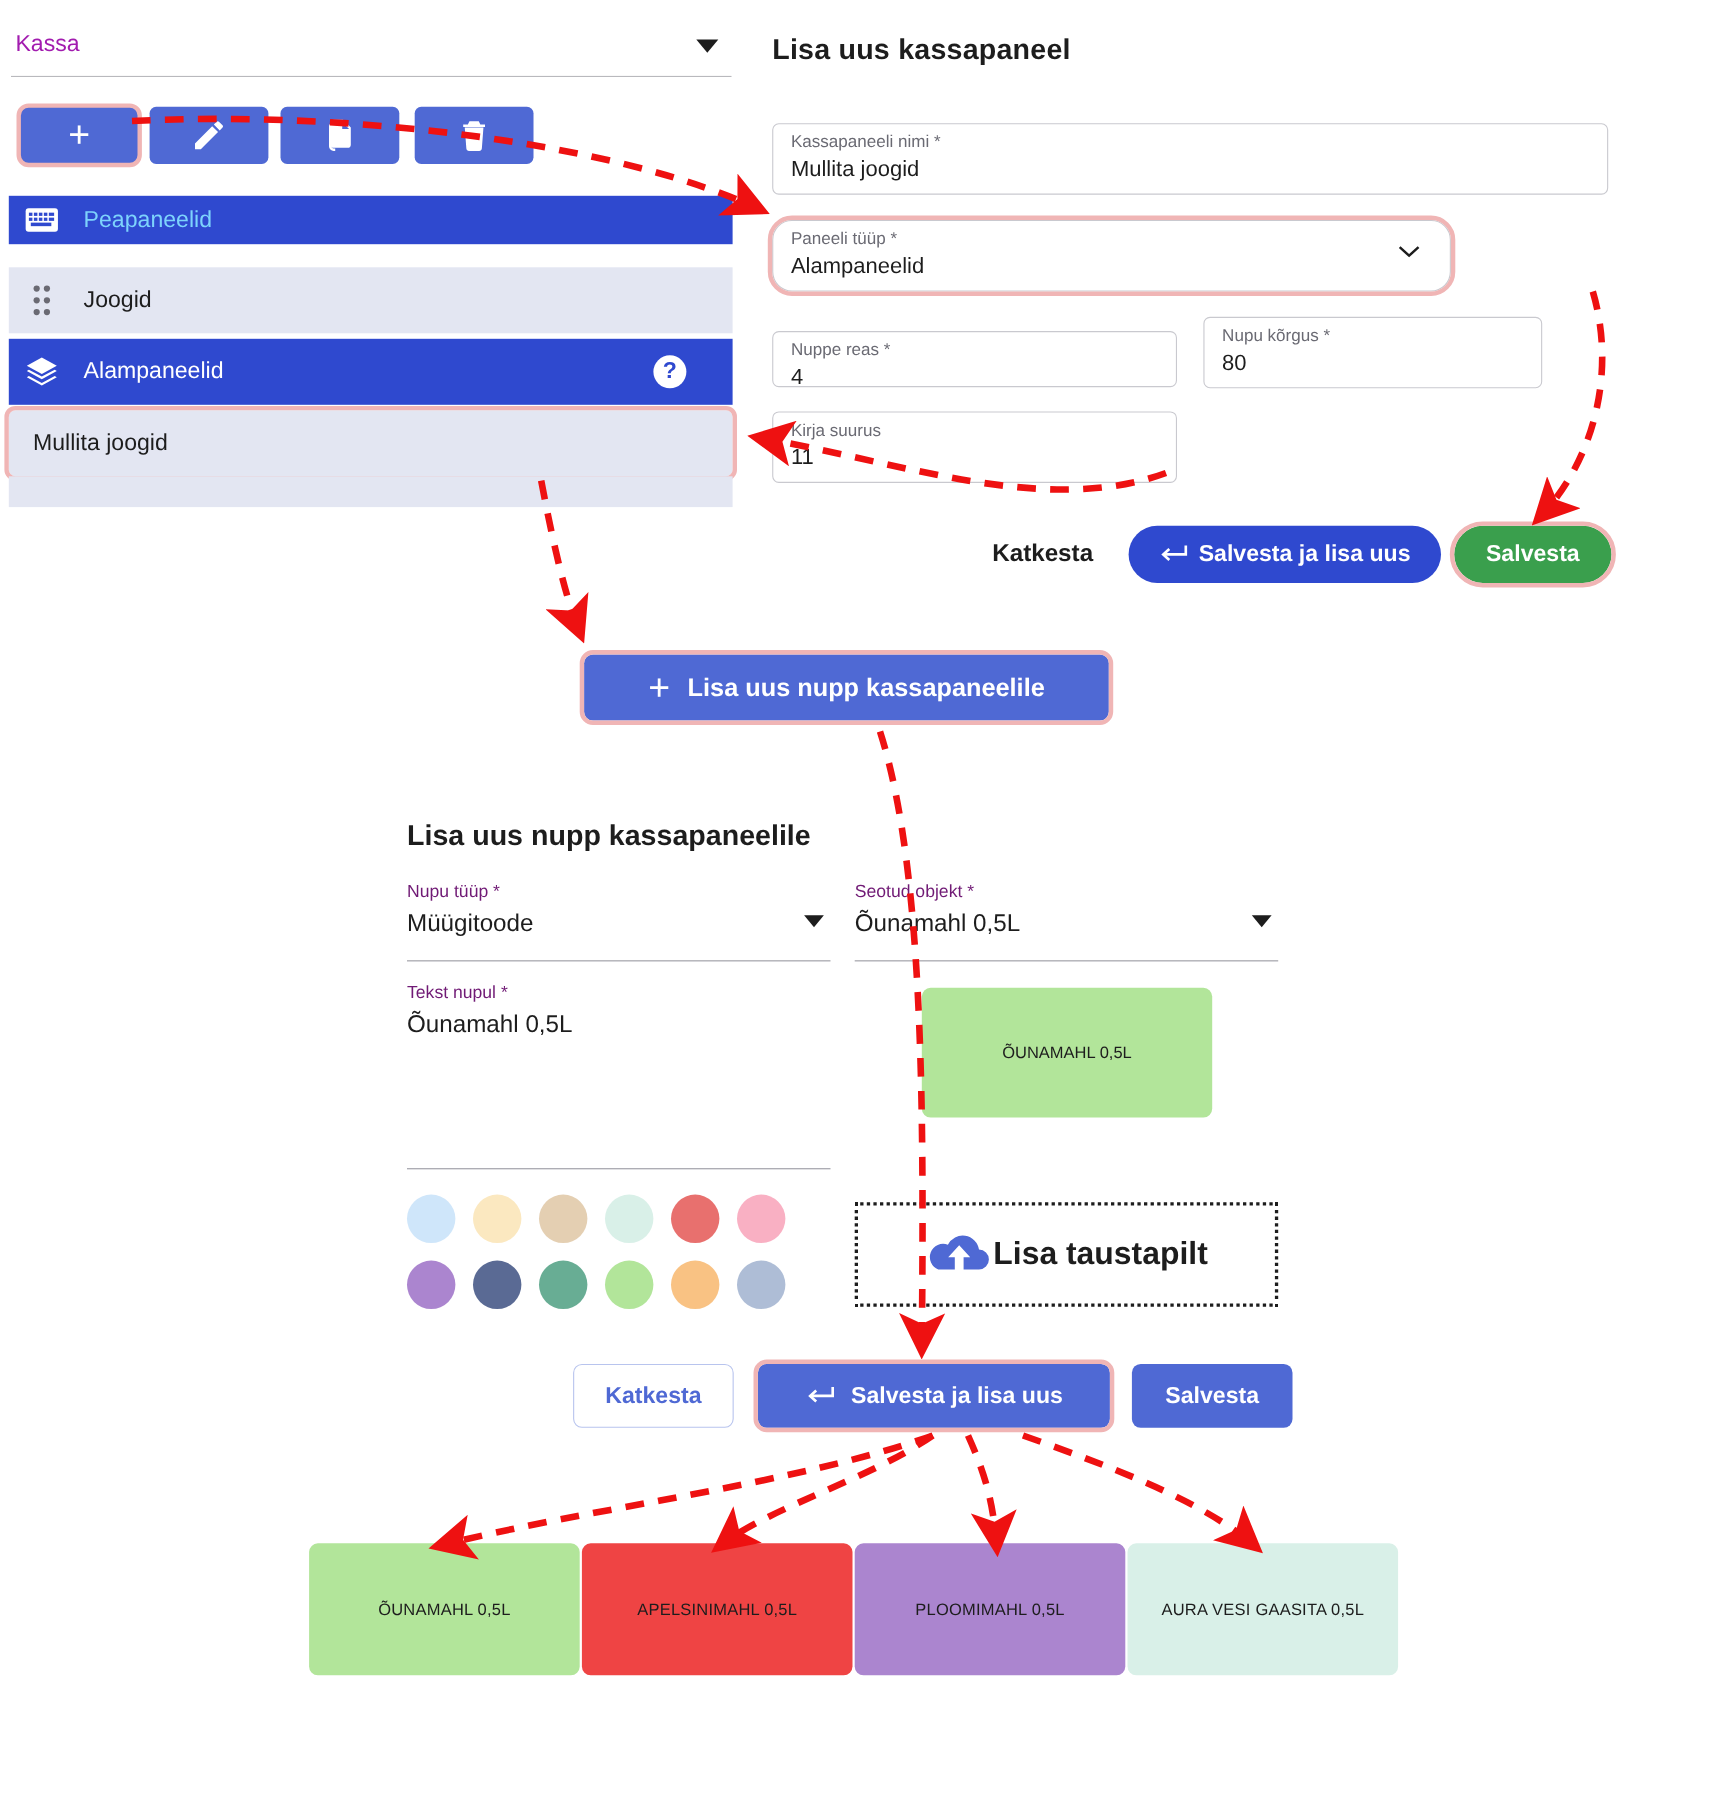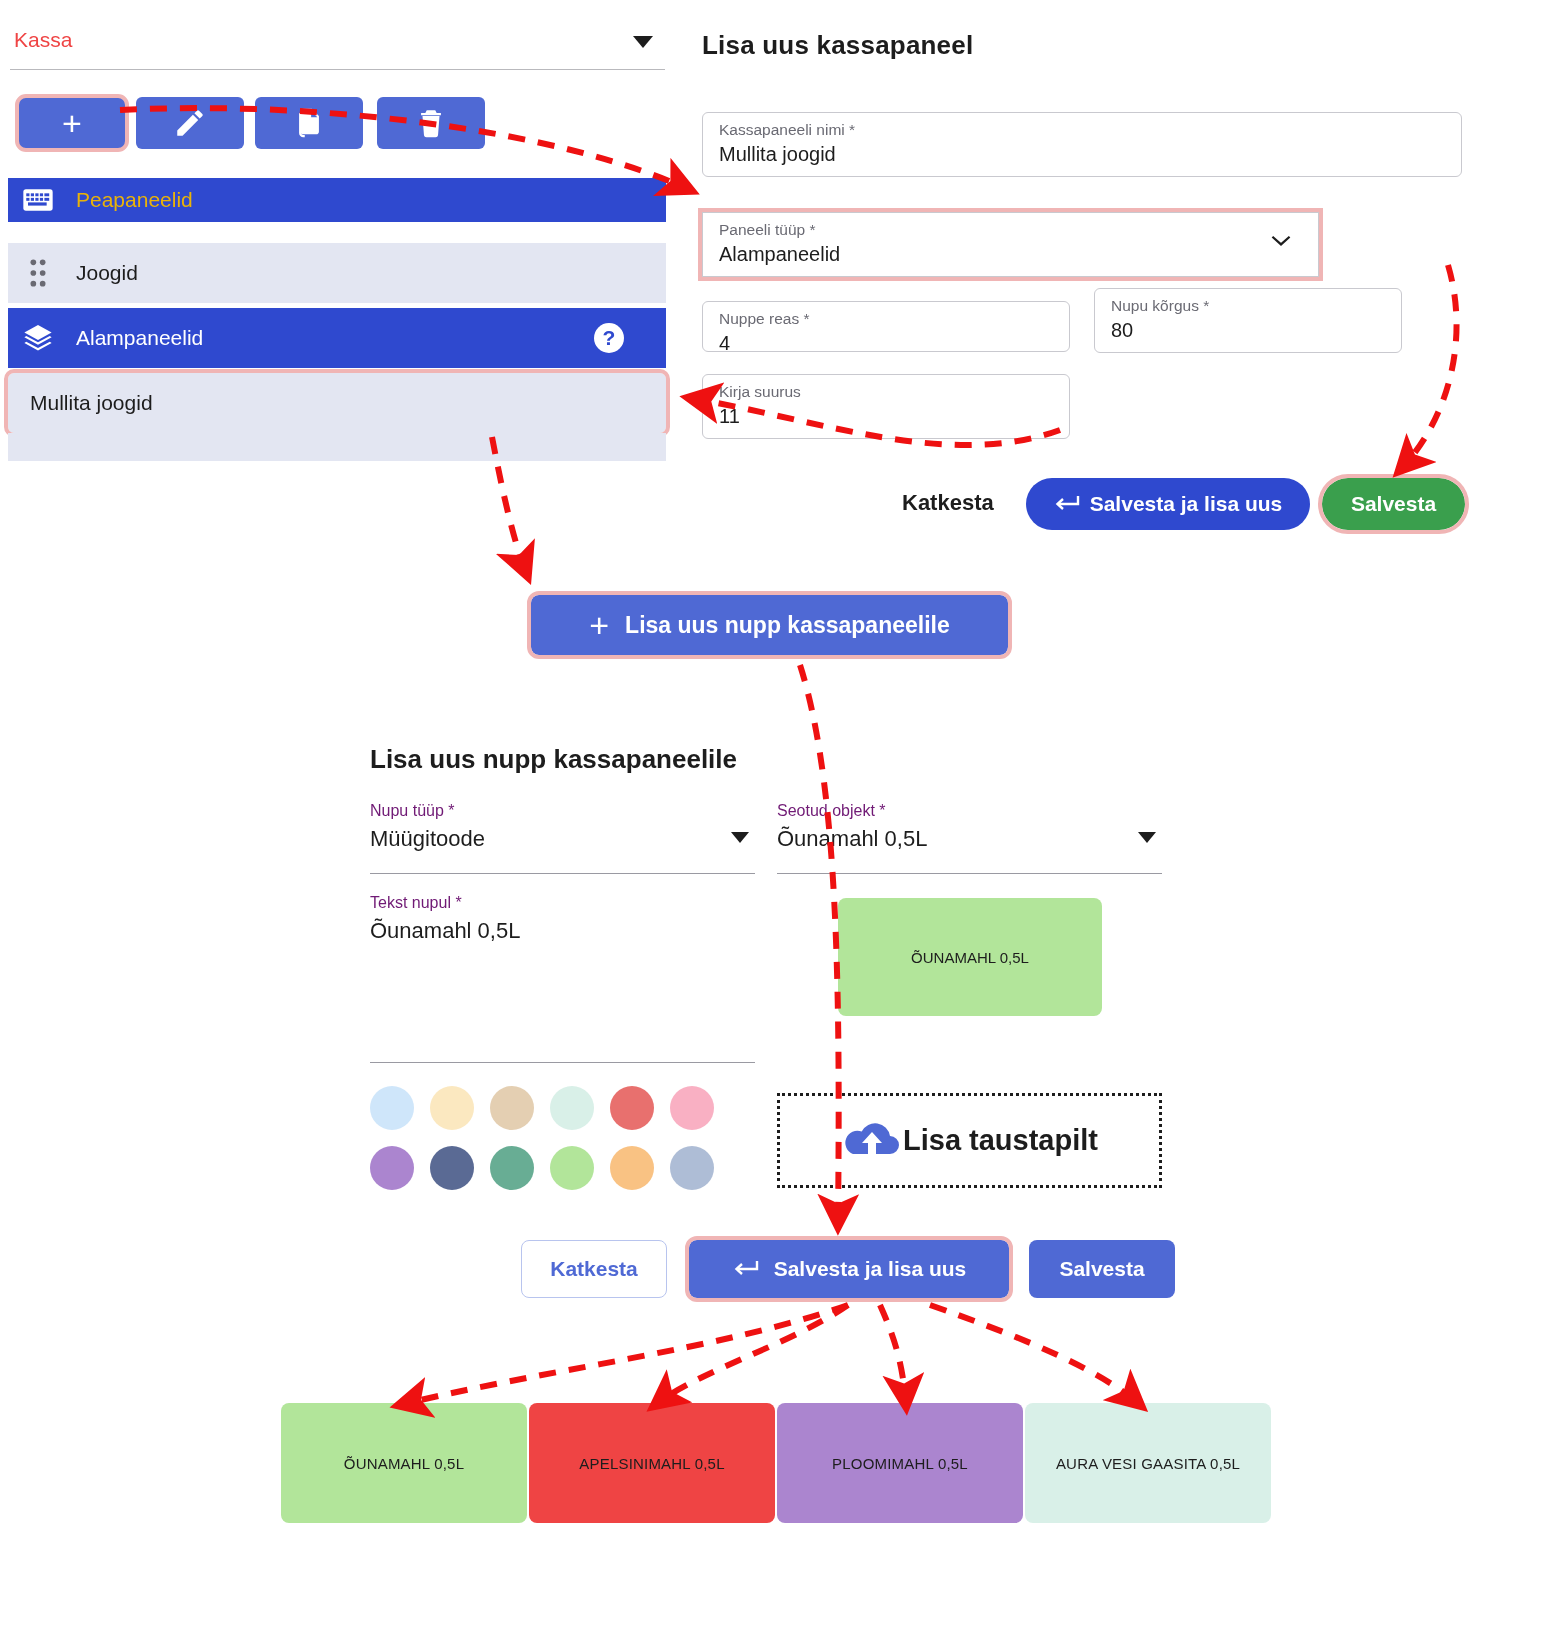--- a/index.html
+++ b/index.html
@@ -6,54 +6,54 @@
   html,body { background:#ffffff; }
   body {
     width:1560px; height:1641px; position:relative;
     font-family:"Liberation Sans", sans-serif;
     color:#1d1d1d; overflow:hidden;
   }
   .abs { position:absolute; }
 
   
   #kassa-select { left:10px; top:22px; width:655px; height:48px; border-bottom:1px solid #b9b9bd; }
-  #kassa-select .val { position:absolute; left:4px; top:6px; font-size:21px; color:#ef4444; }
+  #kassa-select .val { position:absolute; left:4px; top:6px; font-size:21px; color:#a21caf; }
   #kassa-select .caret { position:absolute; right:12px; top:14px; width:0;height:0;
       border-left:10px solid transparent; border-right:10px solid transparent; border-top:12px solid #1d1d1d; }
 
   .tbtn { position:absolute; top:97px; width:108px; height:52px; background:#4f69d4;
       border-radius:6px; display:flex; align-items:center; justify-content:center; }
   .tbtn.sel { outline:4px solid #f0b5b5; outline-offset:-1px; border-radius:8px; }
   #tb-add { left:18px; }
   #tb-edit { left:136px; }
   #tb-copy { left:255px; }
   #tb-del { left:377px; }
   .plus-glyph { color:#fff; font-size:34px; font-weight:300; line-height:1; }
 
   .treerow { position:absolute; left:8px; width:658px; display:flex; align-items:center; }
   .treerow .lbl { font-size:21px; }
-  #row-peapaneelid { top:178px; height:44px; background:#2f49cf; color:#eab308; }
+  #row-peapaneelid { top:178px; height:44px; background:#2f49cf; color:#7dd3fc; }
   #row-joogid      { top:243px; height:60px; background:#e3e6f2; color:#1d1d1d; }
   #row-alampaneelid{ top:308px; height:60px; background:#2f49cf; color:#fff; }
   #row-mullita     { top:373px; height:60px; background:#e3e6f2; color:#1d1d1d;
       outline:4px solid #f0b5b5; border-radius:6px; }
   #tree-tail { left:8px; top:433px; width:658px; height:28px; background:#e3e6f2; }
   .treerow .lbl { margin-left:8px; }
   .ico-box { width:60px; display:flex; align-items:center; justify-content:center; }
   .help-badge { position:absolute; right:42px; top:50%; transform:translateY(-50%);
       width:30px;height:30px;border-radius:50%;background:#fff;color:#2f49cf;
       font-size:21px; font-weight:bold; display:flex;align-items:center;justify-content:center; }
 
   
   #panel-title { left:702px; top:30px; font-size:26px; font-weight:700; letter-spacing:.2px; }
   .ofield { position:absolute; border:1px solid #c9c9cf; border-radius:6px; background:#fff; }
   .ofield .flbl { position:absolute; left:16px; top:8px; font-size:15.5px; color:#6a6a73; }
   .ofield .fval { position:absolute; left:16px; top:30px; font-size:20px; color:#1d1d1d; }
   #f-nimi   { left:702px; top:112px; width:760px; height:65px; }
-  #f-tyyp   { left:702px; top:212px; width:617px; height:65px; outline:4px solid #f0b5b5; border-radius:0;}
+  #f-tyyp   { left:702px; top:200px; width:617px; height:65px; outline:4px solid #f0b5b5; border-radius:18px;}
   #f-tyyp .chev { position:absolute; right:26px; top:22px; width:22px; height:12px; }
   #f-nuppe  { left:702px; top:301px; width:368px; height:51px; }
   #f-korgus { left:1094px; top:288px; width:308px; height:65px; }
   #f-kiri   { left:702px; top:374px; width:368px; height:65px; }
 
   #btn-katkesta-1 { left:902px; top:490px; font-size:22px; font-weight:700; }
   #btn-salvesta-lisa-1 { left:1026px; top:478px; width:284px; height:52px; background:#2f49cf;
       color:#fff; border-radius:26px; display:flex;align-items:center;justify-content:center;
       font-size:21px; font-weight:700; gap:10px; }
   #btn-salvesta-1 { left:1322px; top:478px; width:143px; height:52px; background:#3a9f4d;

